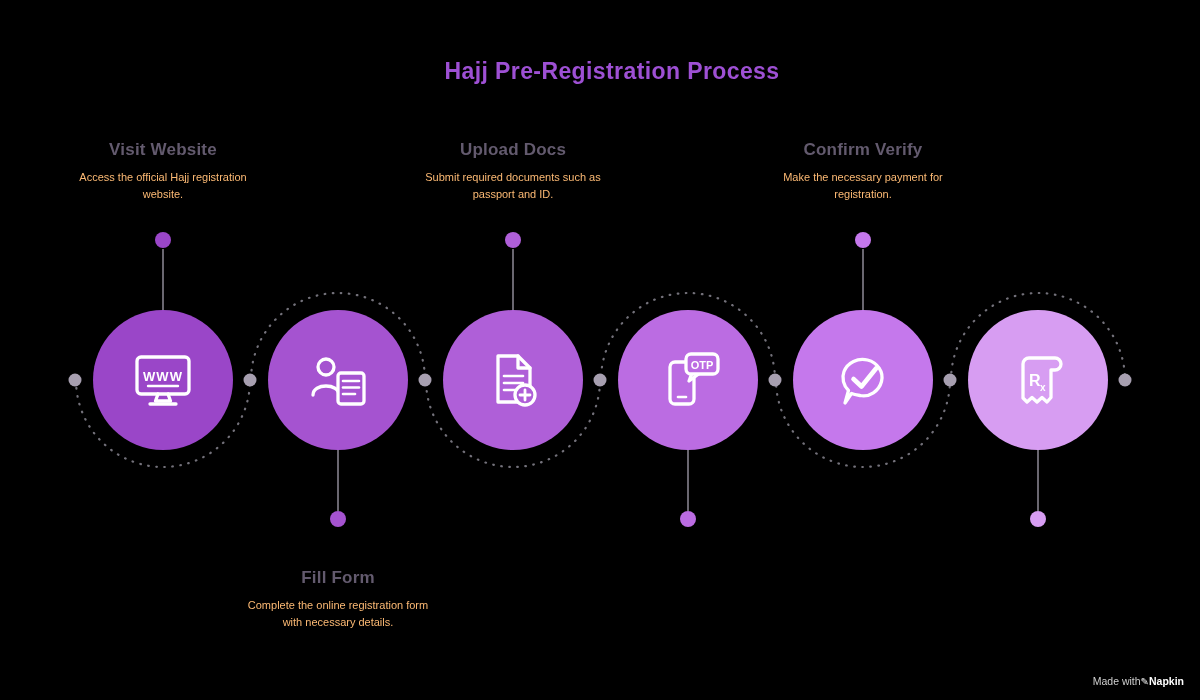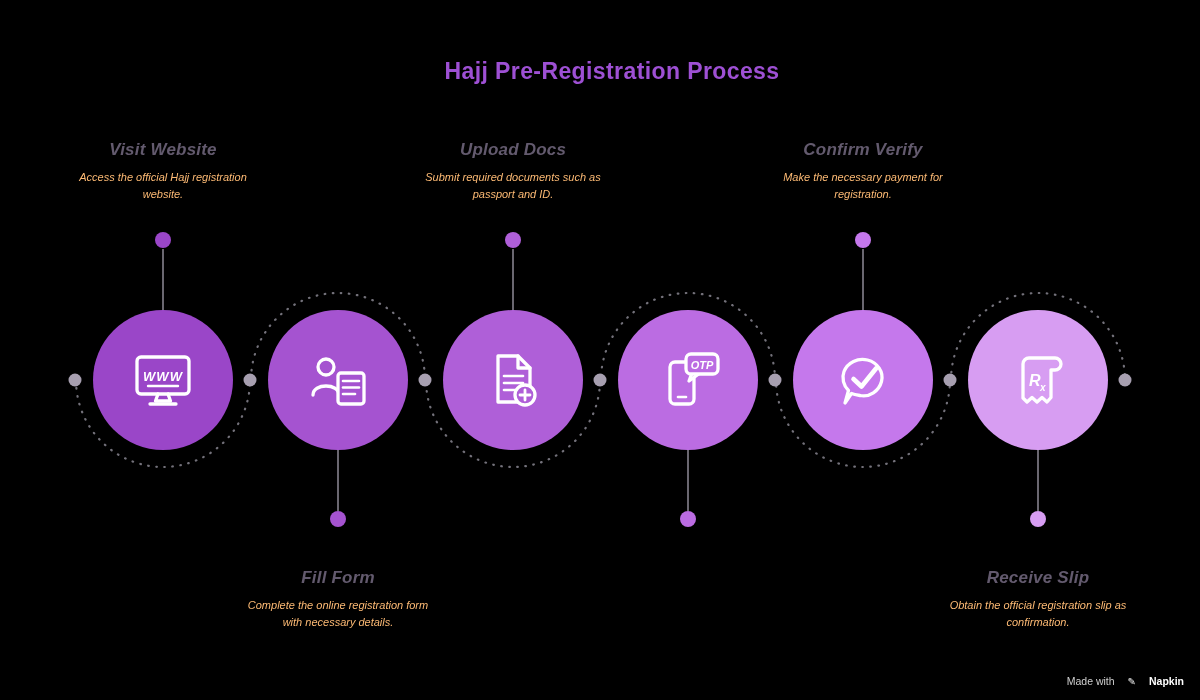--- a/index.html
+++ b/index.html
@@ -6,40 +6,40 @@
   .canvas{
     position:relative;width:1200px;height:700px;background:#000;overflow:hidden;
     font-family:"Liberation Sans", sans-serif;
   }
   .title{
     position:absolute;top:46px;left:0;width:100%;margin:12px;
     text-align:center;font-size:23px;font-weight:bold;letter-spacing:.4px;
     color:#9e50d4;
   }
   .connector-layer{position:absolute;left:0;top:0;}
-  .step{position:absolute;top:0;height:571px;width:220px;left:calc(var(--cx) - 110px);font-style:italic;}
+  .step{position:absolute;top:0;height:571px;width:220px;left:calc(var(--cx) - 110px);}
   .bubble{position:absolute;left:40px;top:310px;width:140px;height:140px;}
   .stem-line{position:absolute;left:109px;width:2px;background:#6a6770;}
   .step.pos-top .stem-line{top:249px;height:61px;}
   .step.pos-bottom .stem-line{top:450px;height:61px;}
   .stem-dot{position:absolute;left:101px;width:18px;height:18px;}
   .step.pos-top .stem-dot{top:231px;}
   .step.pos-bottom .stem-dot{top:510px;}
   .textblock{position:absolute;left:0;width:220px;text-align:center;padding:0;box-sizing:border-box;}
   .step.pos-top .textblock{top:140px;}
   .step.pos-bottom .textblock{top:540px;margin-top:28px;}
   .textblock h2{
     margin:0;font-size:17px;font-weight:bold;color:#635a6e;letter-spacing:.2px;
   }
   .textblock p{
     margin:9px auto 0;max-width:200px;font-size:11px;line-height:1.55;color:#fdba74;
   }
   .watermark{
     position:absolute;right:16px;bottom:13px;font-size:10.5px;color:#cfcfcf;
-    display:flex;align-items:center;gap:13px;
+    display:flex;align-items:center;gap:0;
   }
   .watermark .brand{font-weight:bold;color:#ffffff;}
   .watermark .pen{font-size:10px;color:#efefef;}
   svg text{font-family:"Liberation Sans", sans-serif;}
 </style>
 </head>
 <body>
 
 <div class="canvas">
 
@@ -164,24 +164,20 @@
       <g transform="translate(30,30)" stroke="#fff" fill="none" stroke-width="3.3" stroke-linecap="round" stroke-linejoin="round">
         <path d="M57 30 C60.3 30 63 27.3 63 24 C63 20.7 60.3 18 57 18 L31 18 C27.7 18 25 20.7 25 24 L25 58 L29 62 L34 57.5 L39 62 L44 57.5 L49 62 L53 57.5 L53 30 Z"></path>
         <text x="31" y="46" font-size="16" font-weight="bold" fill="#fff" stroke="none">R</text>
         <text x="42" y="51" font-size="10" font-weight="bold" fill="#fff" stroke="none">x</text>
       </g>
     </svg>
     <div class="stem-line"></div>
     <svg class="stem-dot" width="18" height="18">
       <circle cx="9" cy="9" r="8" fill="#d79df2"></circle>
     </svg>
-    <div class="textblock">
-      <h2>Receive Slip</h2>
-      <p style="max-width:210px">Obtain the official registration slip as confirmation.</p>
-    </div>
   </div>
 
   <div class="watermark">
     <span>Made with</span>
     <span class="pen">✎</span>
     <span class="brand">Napkin</span>
   </div>
 
 </div>
 

